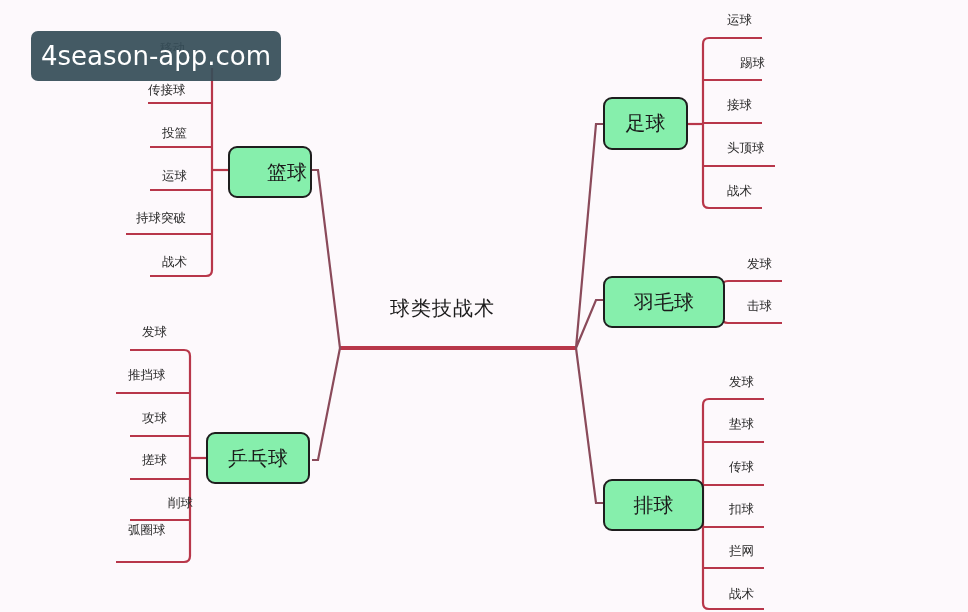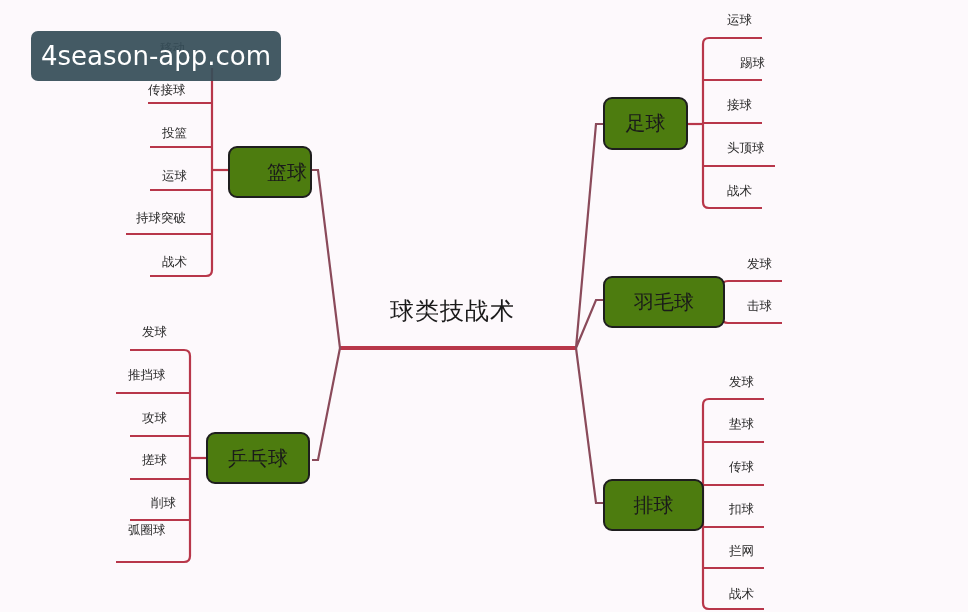--- a/index.html
+++ b/index.html
@@ -1,22 +1,22 @@
 <!DOCTYPE html>
 <html><head>
 <meta charset="utf-8">
 <style>
   html, body { margin:0; padding:0; }
   body { width:968px; height:612px; background:#fdf9fc; position:relative; overflow:hidden;
          font-family:"DejaVu Sans","Liberation Sans",sans-serif; color:#222; }
   svg.lines { position:absolute; left:0; top:0; }
   .node { position:absolute; box-sizing:border-box; border:2px solid #1e1e1e; border-radius:9px;
-          background:#4d7c0f; display:flex; align-items:center; justify-content:center;
+          background:#86efac; display:flex; align-items:center; justify-content:center;
           font-size:20px; color:#1a1a1a; }
-  .root { position:absolute; font-size:24px; color:#1a1a1a; letter-spacing:1px; }
+  .root { position:absolute; font-size:20px; color:#1a1a1a; letter-spacing:1px; }
   .leaf { position:absolute; font-size:12.5px; color:#2a2a2a; white-space:nowrap;text-align:center; }
   .watermark { position:absolute; left:31px; top:31px; width:250px; height:50px; border-radius:7px;
                background:rgba(54,78,88,0.93); color:#fff; font-size:26px;
                display:flex; align-items:center; justify-content:center; font-family:"DejaVu Sans",sans-serif; }
 </style>
 </head>
 <body>
 
 <svg class="lines" width="968" height="612">
   <g fill="none" stroke="#b8374a" stroke-width="2.2">
@@ -68,21 +68,21 @@
 <div class="leaf" style="left:162px;top:125px;">投篮</div>
 <div class="leaf" style="left:162px;top:168px;">运球</div>
 <div class="leaf" style="left:136px;top:210px;">持球突破</div>
 <div class="leaf" style="left:162px;top:254px;">战术</div>
 
 <div class="node" style="left:206px;top:432px;width:104px;height:52px;">乒乓球</div>
 <div class="leaf" style="left:142px;top:324px;">发球</div>
 <div class="leaf" style="left:128px;top:367px;">推挡球</div>
 <div class="leaf" style="left:142px;top:410px;">攻球</div>
 <div class="leaf" style="left:142px;top:452px;">搓球</div>
-<div class="leaf" style="left:142px;top:495px;padding-left:9px;">削球</div>
+<div class="leaf" style="left:159px;top:495px;padding-left:9px;">削球</div>
 <div class="leaf" style="left:128px;top:522px;">弧圈球</div>
 
 <div class="node" style="left:603px;top:97px;width:85px;height:53px;">足球</div>
 <div class="leaf" style="left:727px;top:12px;">运球</div>
 <div class="leaf" style="left:698px;top:55px;margin-left:42px;">踢球</div>
 <div class="leaf" style="left:727px;top:97px;">接球</div>
 <div class="leaf" style="left:727px;top:140px;">头顶球</div>
 <div class="leaf" style="left:727px;top:183px;">战术</div>
 
 <div class="node" style="left:603px;top:276px;width:122px;height:52px;">羽毛球</div>

